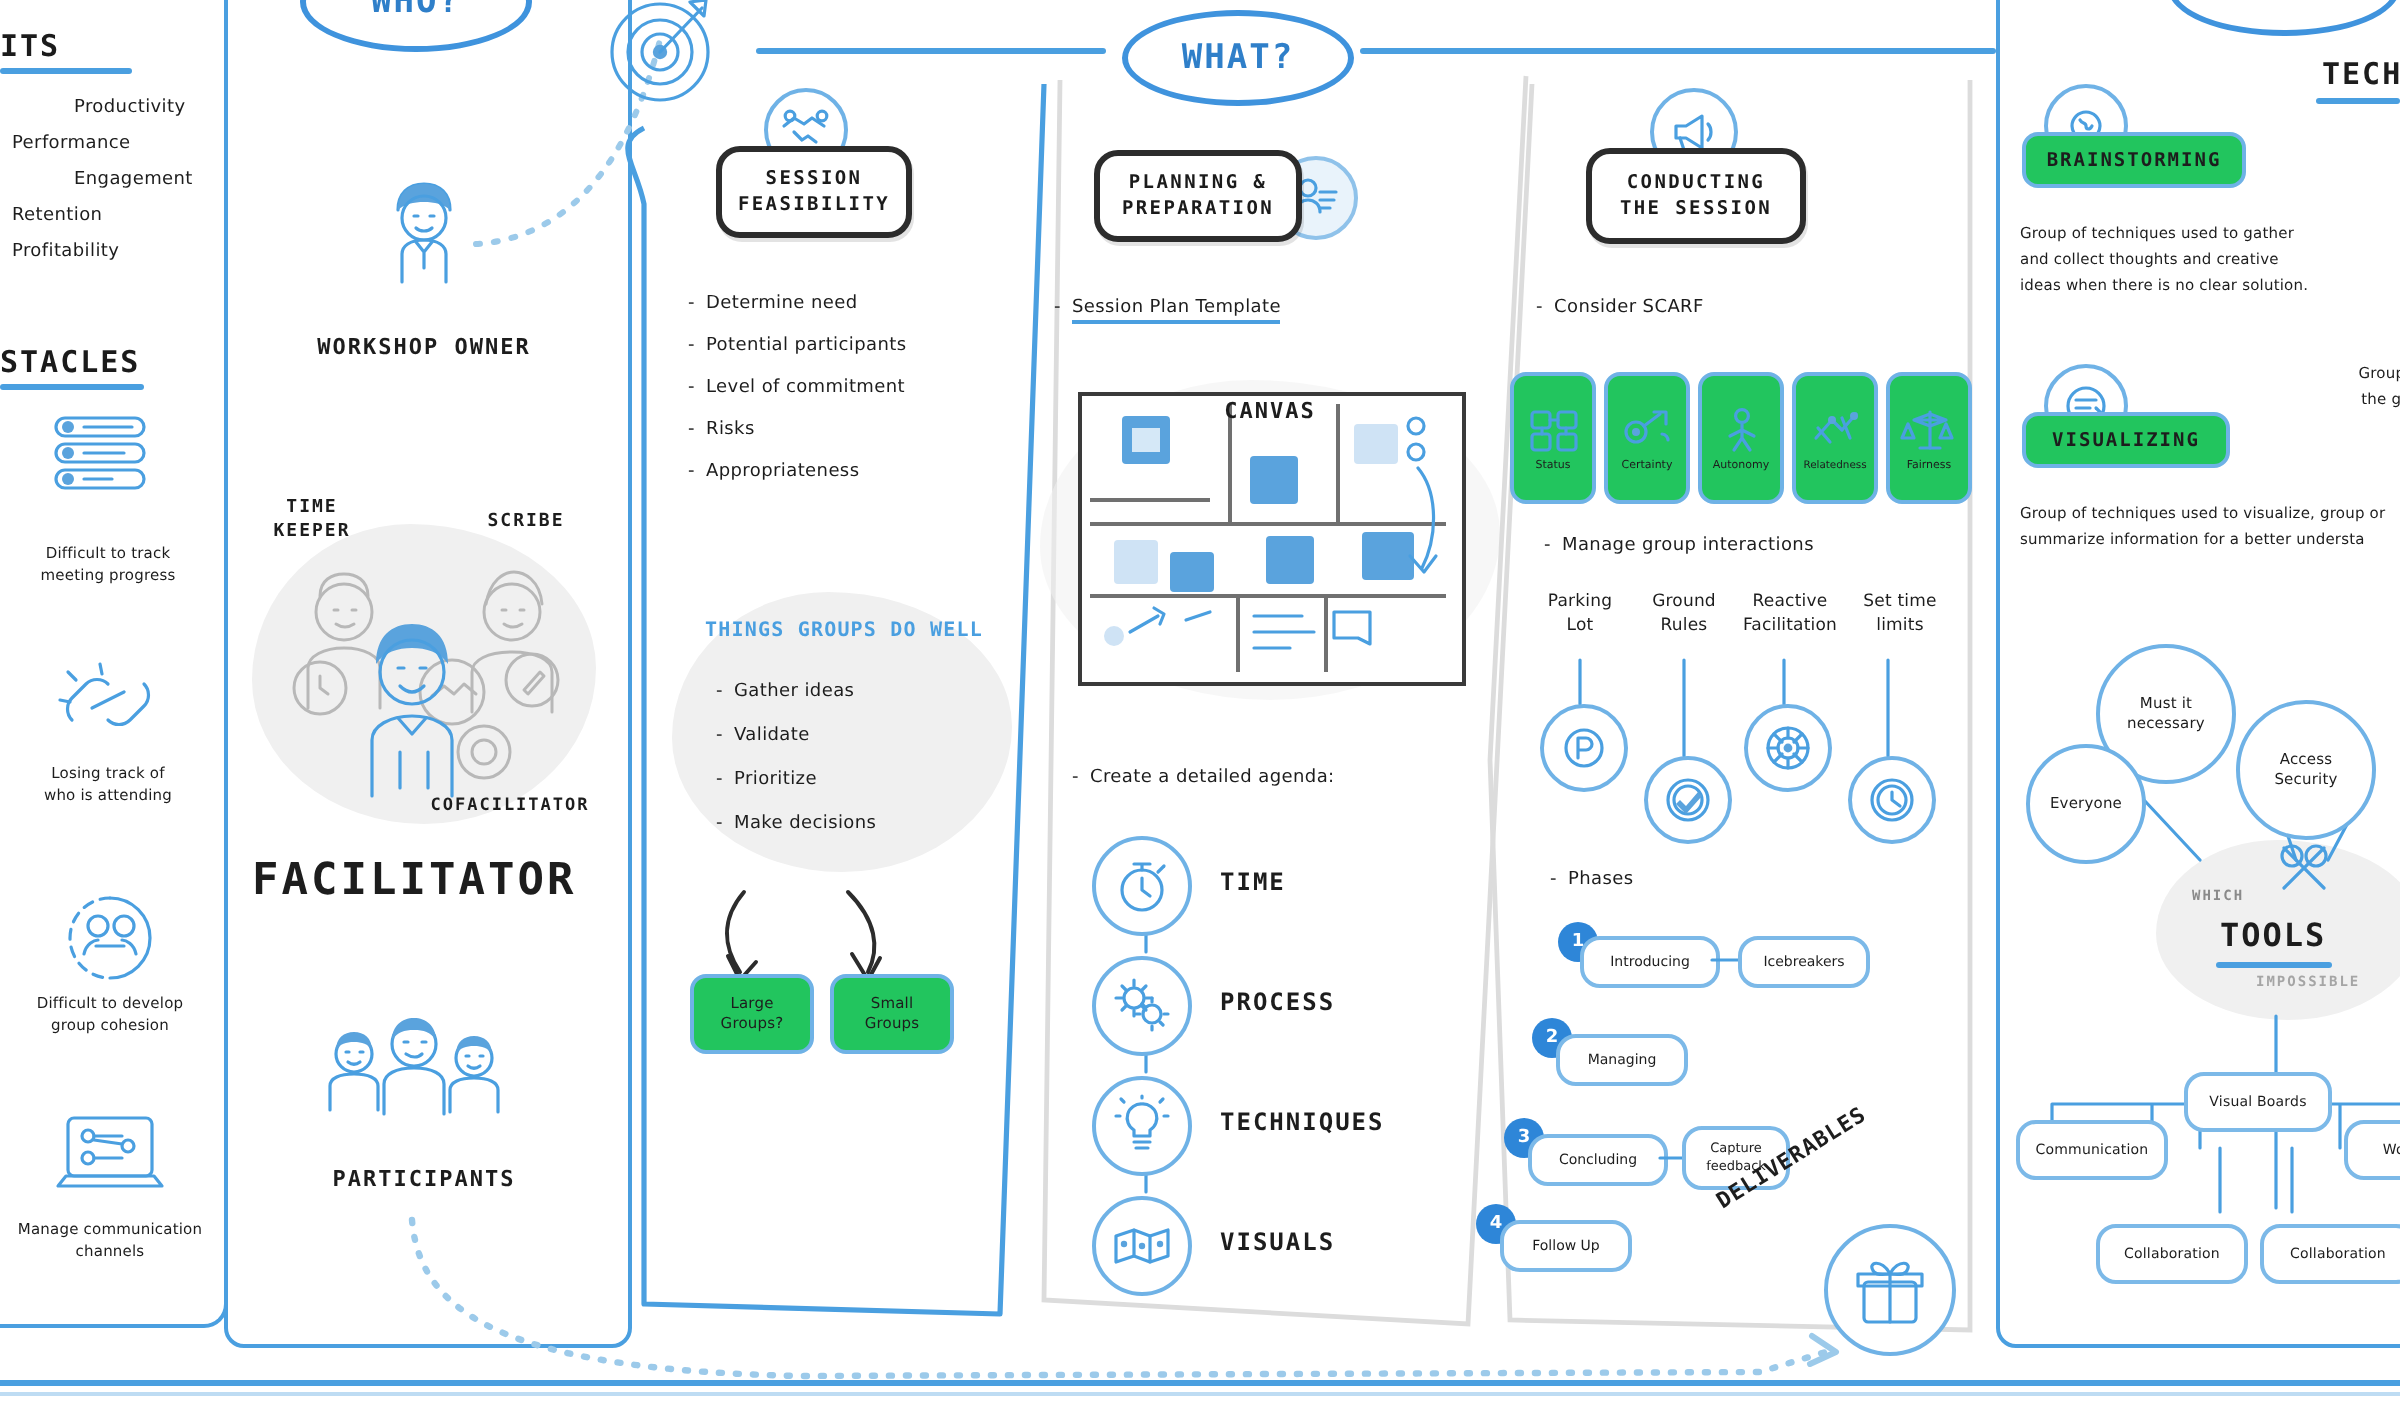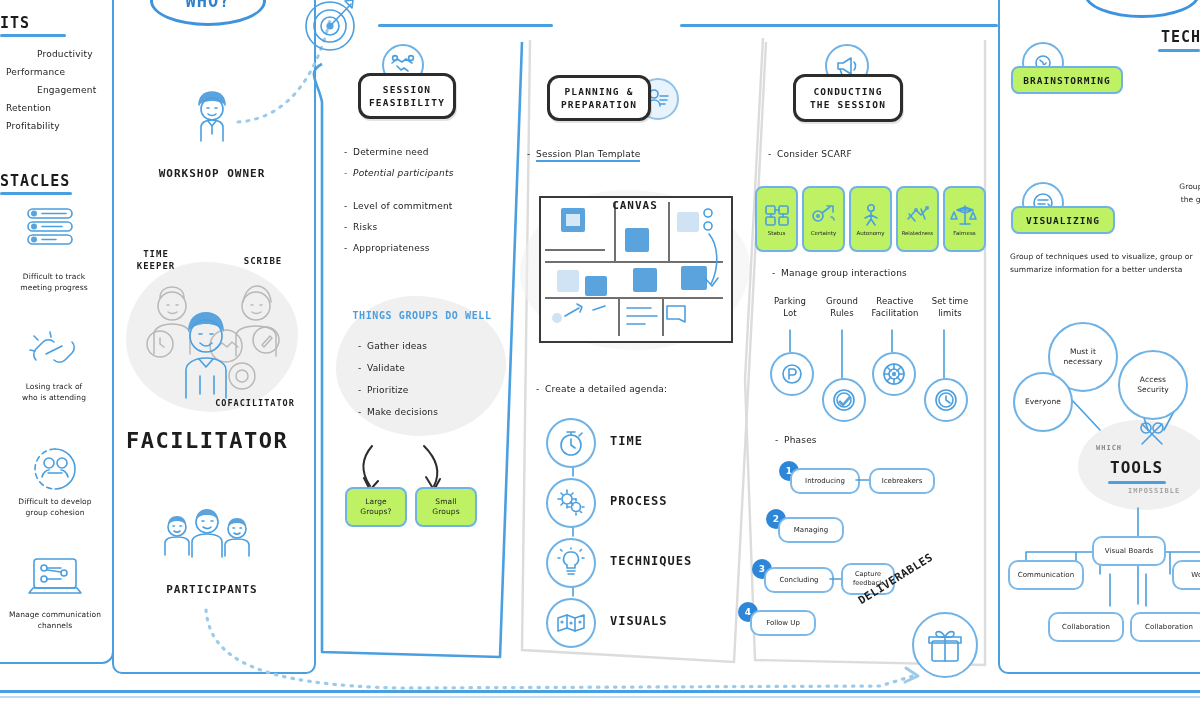--- a/index.html
+++ b/index.html
@@ -27,21 +27,21 @@
   .oval .t{font-family:"DejaVu Sans Mono", monospace;font-weight:700;
            font-size:17px;letter-spacing:1px;color:#2f7fc9;}
 
   
   .blackbox{border:3px solid #2c2c2c;border-radius:12px;background:#fff;
             display:flex;flex-direction:column;align-items:center;justify-content:center;
             text-align:center;box-shadow:1px 2px 0 #2c2c2c22;}
   .blackbox .t{font-family:"DejaVu Sans Mono", monospace;font-weight:700;
                font-size:9.5px;line-height:13px;letter-spacing:1.2px;color:#1b1b1b;}
 
-  .bluebox{border:2.2px solid #6fb2e6;border-radius:8px;background:#bef264;
+  .bluebox{border:2.2px solid #6fb2e6;border-radius:8px;background:#22c55e;
            display:flex;align-items:center;justify-content:center;text-align:center;}
 
   .bluepill{border:2px solid #7cb9e8;border-radius:10px;background:#fff;
             display:flex;align-items:center;justify-content:center;text-align:center;}
 
   .blob{background:#f0f0f0;border-radius:46% 54% 50% 50%/52% 48% 52% 48%;}
 
   .circ{border:2.2px solid #6fb2e6;border-radius:50%;background:#fff;
         display:flex;align-items:center;justify-content:center;}
 
@@ -224,20 +224,23 @@
     <svg width="58" height="58" viewBox="0 0 58 58">
       <circle class="ic" cx="27" cy="31" r="24" stroke-width="2"></circle>
       <circle class="ic" cx="27" cy="31" r="16"></circle>
       <circle class="ic" cx="27" cy="31" r="9"></circle>
       <circle cx="27" cy="31" r="3.6" class="fillblue2"></circle>
       <path class="ic" d="M27 31L48 9" stroke-width="2"></path>
       <path class="ic" d="M42 6l8-1-1 8z" stroke-width="1.6"></path>
     </svg>
   </div>
   <div class="abs rule" style="left:378px;top:24px;width:175px;"></div>
+  <div class="abs oval" style="left:561px;top:5px;width:110px;height:42px;">
+    <span class="t">WHAT?</span>
+  </div>
   <div class="abs rule" style="left:680px;top:24px;width:318px;"></div>
 
   <svg class="abs" style="left:300px;top:12px;" width="235" height="660">
     <path d="M22 52 C 6 60, 18 70, 22 90 L 22 640 L 200 645 L 222 30" stroke="#4a9fe0" stroke-width="2.6" fill="none" stroke-linejoin="round"></path>
   </svg>
 
   <div class="abs" style="left:382px;top:44px;">
     <div class="circ" style="width:38px;height:38px;">
       <svg width="26" height="22" viewBox="0 0 26 22">
         <path class="ic" d="M2 9l5-4 5 3 4-3 6 4" stroke-width="1.6"></path>
@@ -248,21 +251,21 @@
     </div>
   </div>
 
   <div class="abs blackbox" style="left:358px;top:73px;width:92px;height:40px;">
     <span class="t" style="white-space:pre-line;">SESSION
 FEASIBILITY</span>
   </div>
 
   <div class="abs hand hand-sm bullets" style="left:344px;top:146px;width:170px;">
     <div style="margin-bottom:8px;">Determine need</div>
-    <div style="margin-bottom:20px;font-style:italic;">Potential participants</div>
+    <div style="margin-bottom:8px;">Potential participants</div>
     <div style="margin-bottom:8px;">Level of commitment</div>
     <div style="margin-bottom:8px;">Risks</div>
     <div>Appropriateness</div>
   </div>
 
   <div class="abs blob" style="left:336px;top:296px;width:170px;height:140px;"></div>
   <div class="abs hand caps" style="left:340px;top:310px;width:164px;text-align:center;font-size:10px;color:#4a9fe0;letter-spacing:.6px;">THINGS GROUPS DO WELL</div>
   <div class="abs hand hand-sm bullets" style="left:358px;top:340px;width:140px;">
     <div style="margin-bottom:9px;">Gather ideas</div>
     <div style="margin-bottom:9px;">Validate</div>
@@ -553,20 +556,23 @@
   <div class="abs circ" style="left:1022px;top:42px;width:38px;height:38px;">
     <svg width="24" height="24" viewBox="0 0 24 24">
       <path class="ic" d="M5 12a7 7 0 0 1 14 0c0 3-2 4-2 7H7c0-3-2-4-2-7z"></path>
       <path class="ic" d="M9 9c1 2 3 1 3 3s2 2 3 0" stroke-width="1.2"></path>
       <path class="ic" d="M8 21h8" stroke-width="1.4"></path>
     </svg>
   </div>
   <div class="abs bluebox" style="left:1011px;top:66px;width:108px;height:24px;">
     <span class="hand caps" style="font-size:9.5px;">BRAINSTORMING</span>
   </div>
+  <div class="abs hand hand-xs" style="left:1010px;top:110px;width:170px;white-space:pre-line;line-height:13px;">Group of techniques used to gather
+and collect thoughts and creative
+ideas when there is no clear solution.</div>
 
   <div class="abs circ" style="left:1022px;top:182px;width:38px;height:38px;">
     <svg width="24" height="24" viewBox="0 0 24 24">
       <circle class="ic" cx="12" cy="12" r="9"></circle>
       <path class="ic" d="M7 9h10M7 13h7M7 16h5" stroke-width="1.4"></path>
       <path class="ic" d="M17 13l3 3" stroke-width="1.4"></path>
     </svg>
   </div>
   <div class="abs bluebox" style="left:1011px;top:206px;width:100px;height:24px;">
     <span class="hand caps" style="font-size:9.5px;">VISUALIZING</span>

